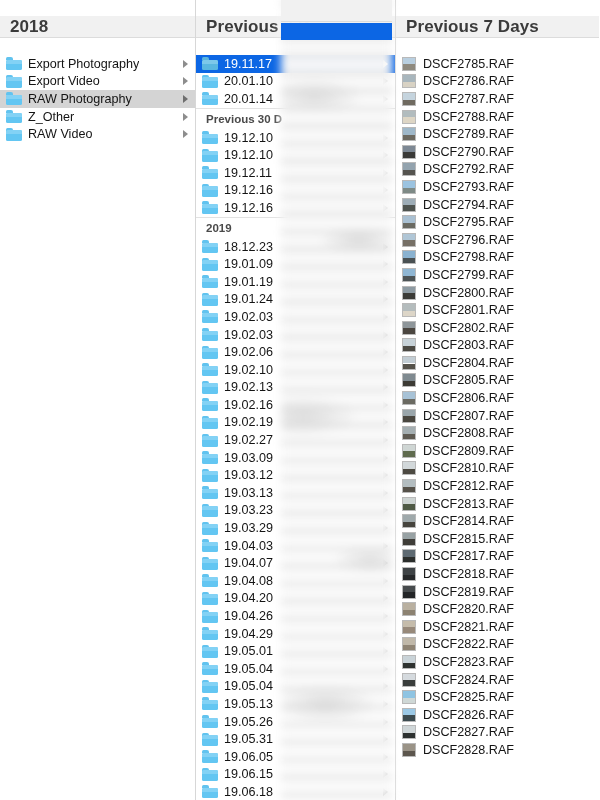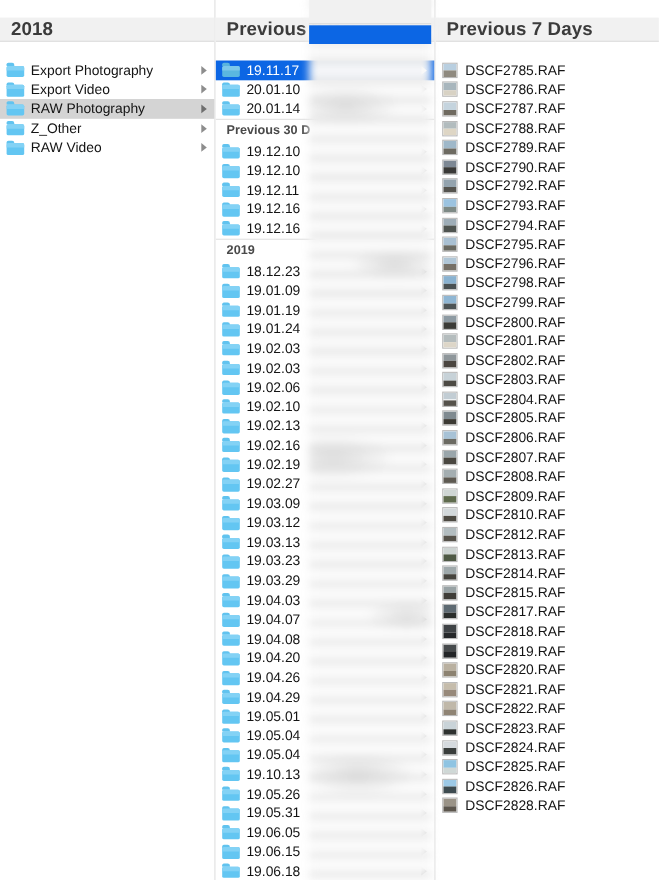--- a/index.html
+++ b/index.html
@@ -532,21 +532,21 @@
             <span class="body"></span>
           </span>
           <span class="label">19.05.04</span>
           <span class="arrow"></span>
         </div>
         <div class="row">
           <span class="folder">
             <span class="tab"></span>
             <span class="body"></span>
           </span>
-          <span class="label">19.10.13</span>
+          <span class="label">19.05.13</span>
           <span class="arrow"></span>
         </div>
         <div class="row">
           <span class="folder">
             <span class="tab"></span>
             <span class="body"></span>
           </span>
           <span class="label">19.05.26</span>
           <span class="arrow"></span>
         </div>
@@ -857,20 +857,27 @@
         </div>
         <div class="row">
           <span class="thumb">
             <i class="sky" style="background: rgb(156, 201, 230);"></i>
             <i class="gnd" style="background: rgb(61, 75, 80);"></i>
           </span>
           <span class="label">DSCF2826.RAF</span>
         </div>
         <div class="row">
           <span class="thumb">
+            <i class="sky" style="background: rgb(207, 214, 216);"></i>
+            <i class="gnd" style="background: rgb(45, 49, 48);"></i>
+          </span>
+          <span class="label">DSCF2827.RAF</span>
+        </div>
+        <div class="row">
+          <span class="thumb">
             <i class="sky" style="background: rgb(154, 147, 135);"></i>
             <i class="gnd" style="background: rgb(92, 86, 77);"></i>
           </span>
           <span class="label">DSCF2828.RAF</span>
         </div>
       </div>
   </div>
 
   <div class="blur-overlay"></div>
   <div class="hdr-strip"></div>

